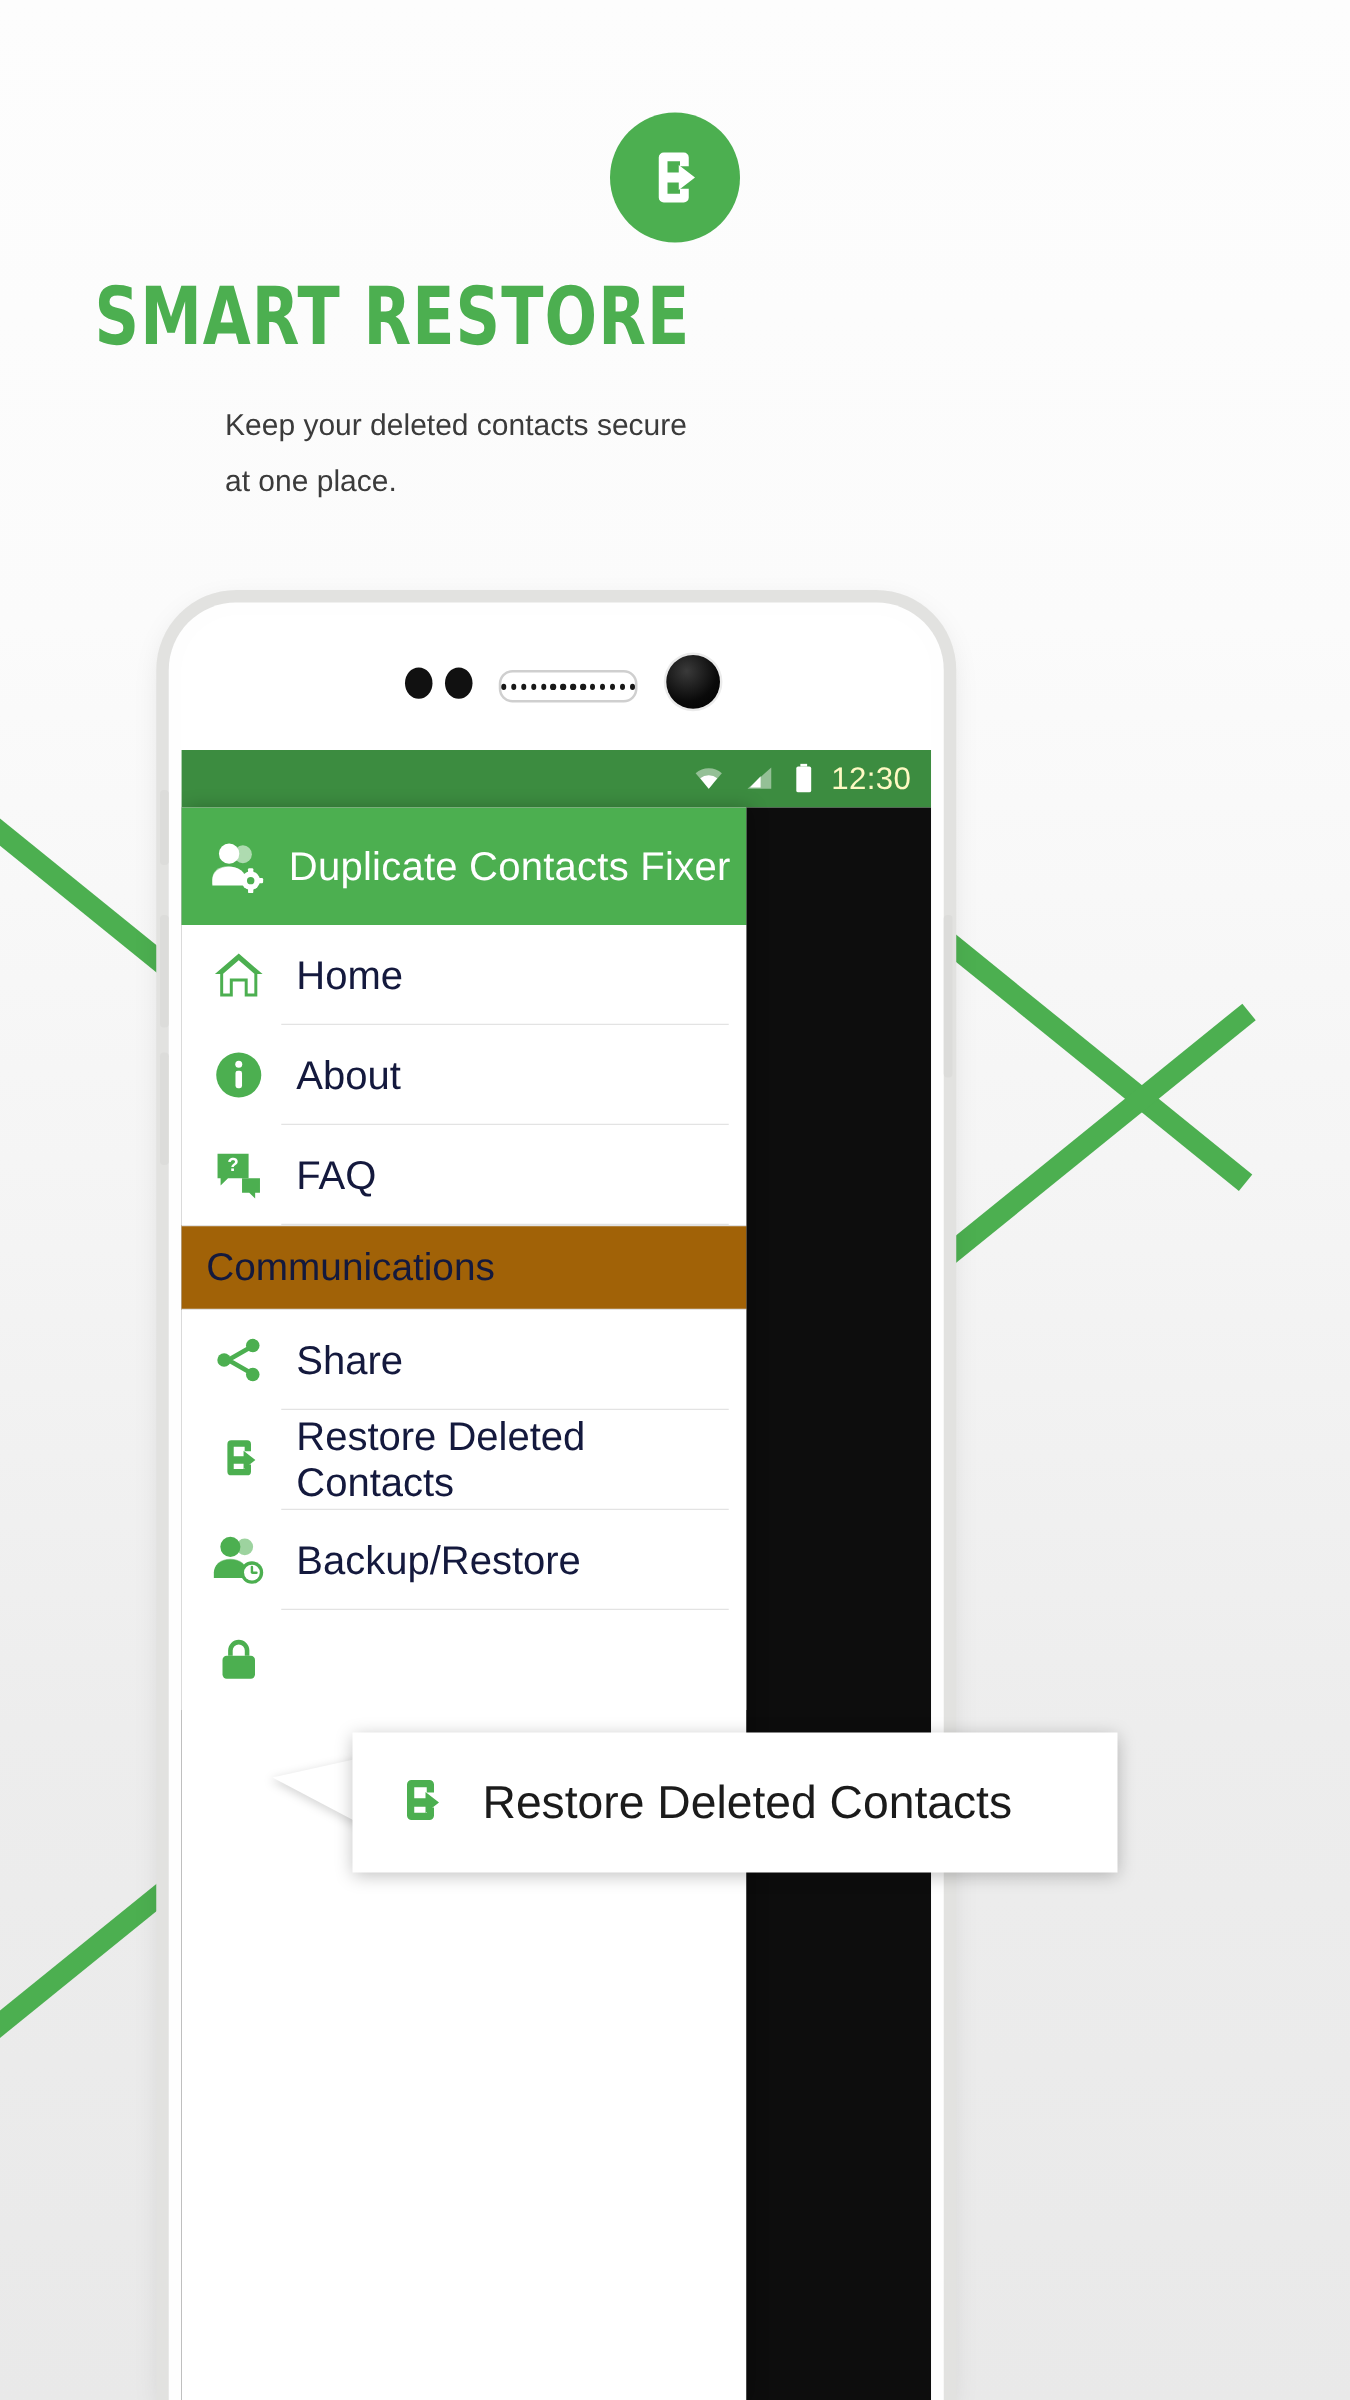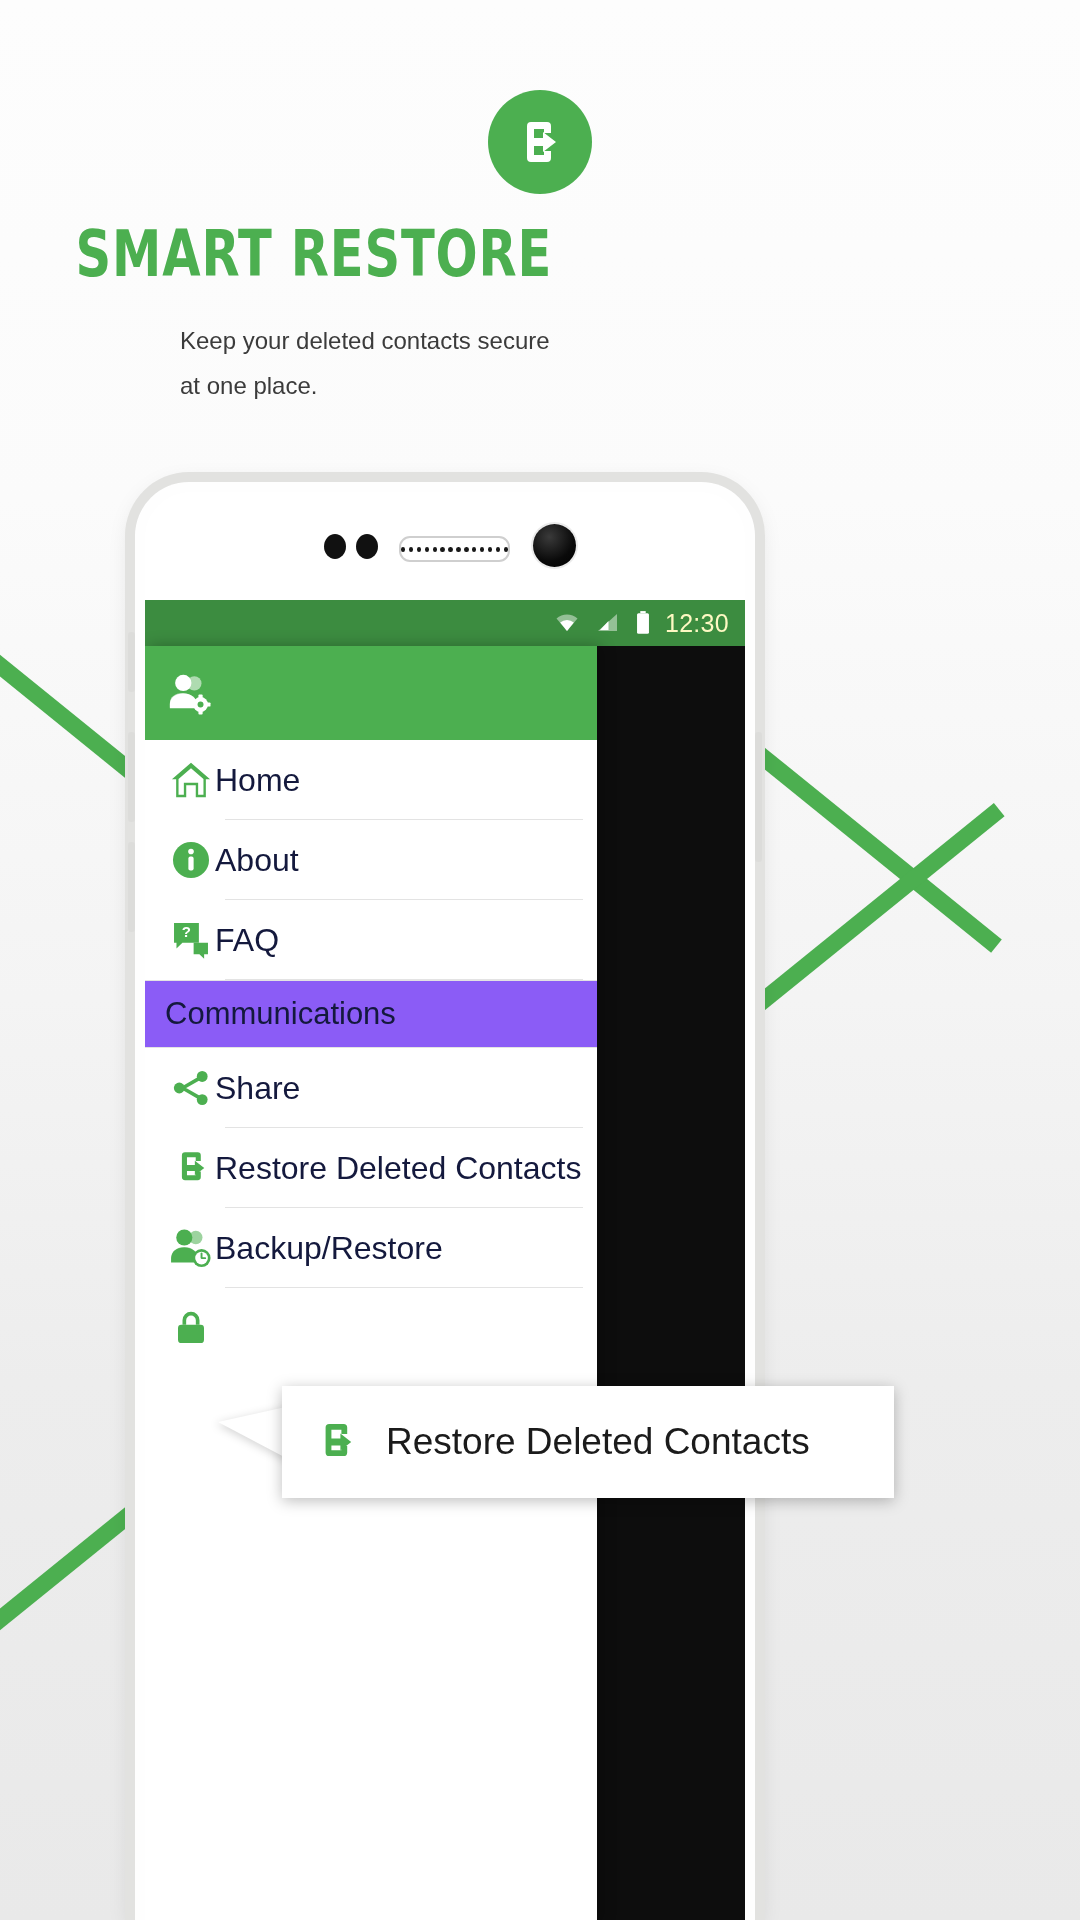--- a/index.html
+++ b/index.html
@@ -54,25 +54,25 @@
   .app-card-num{position:absolute;left:300px;top:176px;color:#efefef;font-size:36px;}
   .app-card-label{position:absolute;left:298px;top:288px;color:#e9e9e9;font-size:26px;}
   .app-card-actions{position:absolute;left:290px;top:336px;width:162px;display:flex;gap:22px;align-items:center;color:#1a237e;font-size:26px;}
   .app-card-actions .ghost{color:#11227a;}
 
   
   .drawer{position:absolute;left:0;top:46px;width:452px;bottom:0;background:#fff;
     box-shadow:4px 0 14px rgba(0,0,0,.28);}
   .drawer-header{height:94px;background:#4caf50;display:flex;align-items:center;padding-left:22px;gap:18px;}
   .drawer-header .dh-label{color:#fff;font-size:32px;letter-spacing:.2px;}
-  .menu-item{height:80px;display:flex;align-items:center;padding-left:22px;position:relative;background:#fff;}
+  .menu-item{height:80px;display:flex;align-items:center;padding-left:22px;gap:22px;position:relative;background:#fff;}
   .menu-item .mi-label{font-size:32px;color:#14193d;}
   .menu-item .sep{position:absolute;left:80px;right:14px;bottom:0;height:1px;background:#e3e3e3;}
   .menu-item .ico{width:48px;height:48px;display:flex;align-items:center;justify-content:center;flex:0 0 48px;}
-  .section-head{height:66px;background:#8b5cf6;display:flex;align-items:center;padding-left:20px;
+  .section-head{height:66px;background:#a16207;display:flex;align-items:center;padding-left:20px;
     font-size:31px;color:#14193d;border-top:1px solid #e3e3e3;border-bottom:1px solid #e3e3e3;}
 
   
   .callout{position:absolute;left:282px;top:1386px;width:582px;height:112px;background:#fff;
     box-shadow:0 3px 14px rgba(0,0,0,.26);display:flex;align-items:center;gap:26px;padding-left:30px;z-index:40;}
   .callout .ct-label{font-size:37px;color:#1b1b1b;}
   .callout-tail{position:absolute;left:218px;top:1406px;width:0;height:0;z-index:39;
     border-top:16px solid transparent;border-bottom:38px solid transparent;border-right:72px solid #fff;
     filter:drop-shadow(-2px 2px 4px rgba(0,0,0,.16));}
 </style>
@@ -167,20 +167,21 @@
             <path d="M17 24.5 c8.5 0 14 4.8 14 11 V40 H3 v-4.5 c0-6.2 5.5-11 14-11 z" fill="#ffffff"></path>
             <g fill="#ffffff">
               <circle cx="35" cy="36" r="7.8"></circle>
               <rect x="32.8" y="25.6" width="4.4" height="5" rx="1"></rect>
               <rect x="32.8" y="41.4" width="4.4" height="5" rx="1"></rect>
               <rect x="24.6" y="33.8" width="5" height="4.4" rx="1"></rect>
               <rect x="40.4" y="33.8" width="5" height="4.4" rx="1"></rect>
             </g>
             <circle cx="35" cy="36" r="3.1" fill="#4caf50"></circle>
           </svg>
+          <span class="dh-label">Duplicate Contacts Fixer</span>
         </div>
 
         <div class="menu-item">
           <span class="ico">
             <svg width="44" height="44" viewBox="0 0 24 24">
                 <path d="M12 2.6 L22.4 11.6 L20.1 11.6 L20.1 21.4 L14.6 21.4 L14.6 14.8 L9.4 14.8 L9.4 21.4 L3.9 21.4 L3.9 11.6 L1.6 11.6 Z M12 5.6 L5.2 11.5 L5.2 20.1 L8.1 20.1 L8.1 13.5 L15.9 13.5 L15.9 20.1 L18.8 20.1 L18.8 11.5 Z" fill="#4caf50"></path>
               </svg>
           </span>
           <span class="mi-label">Home</span>
           <span class="sep"></span>

